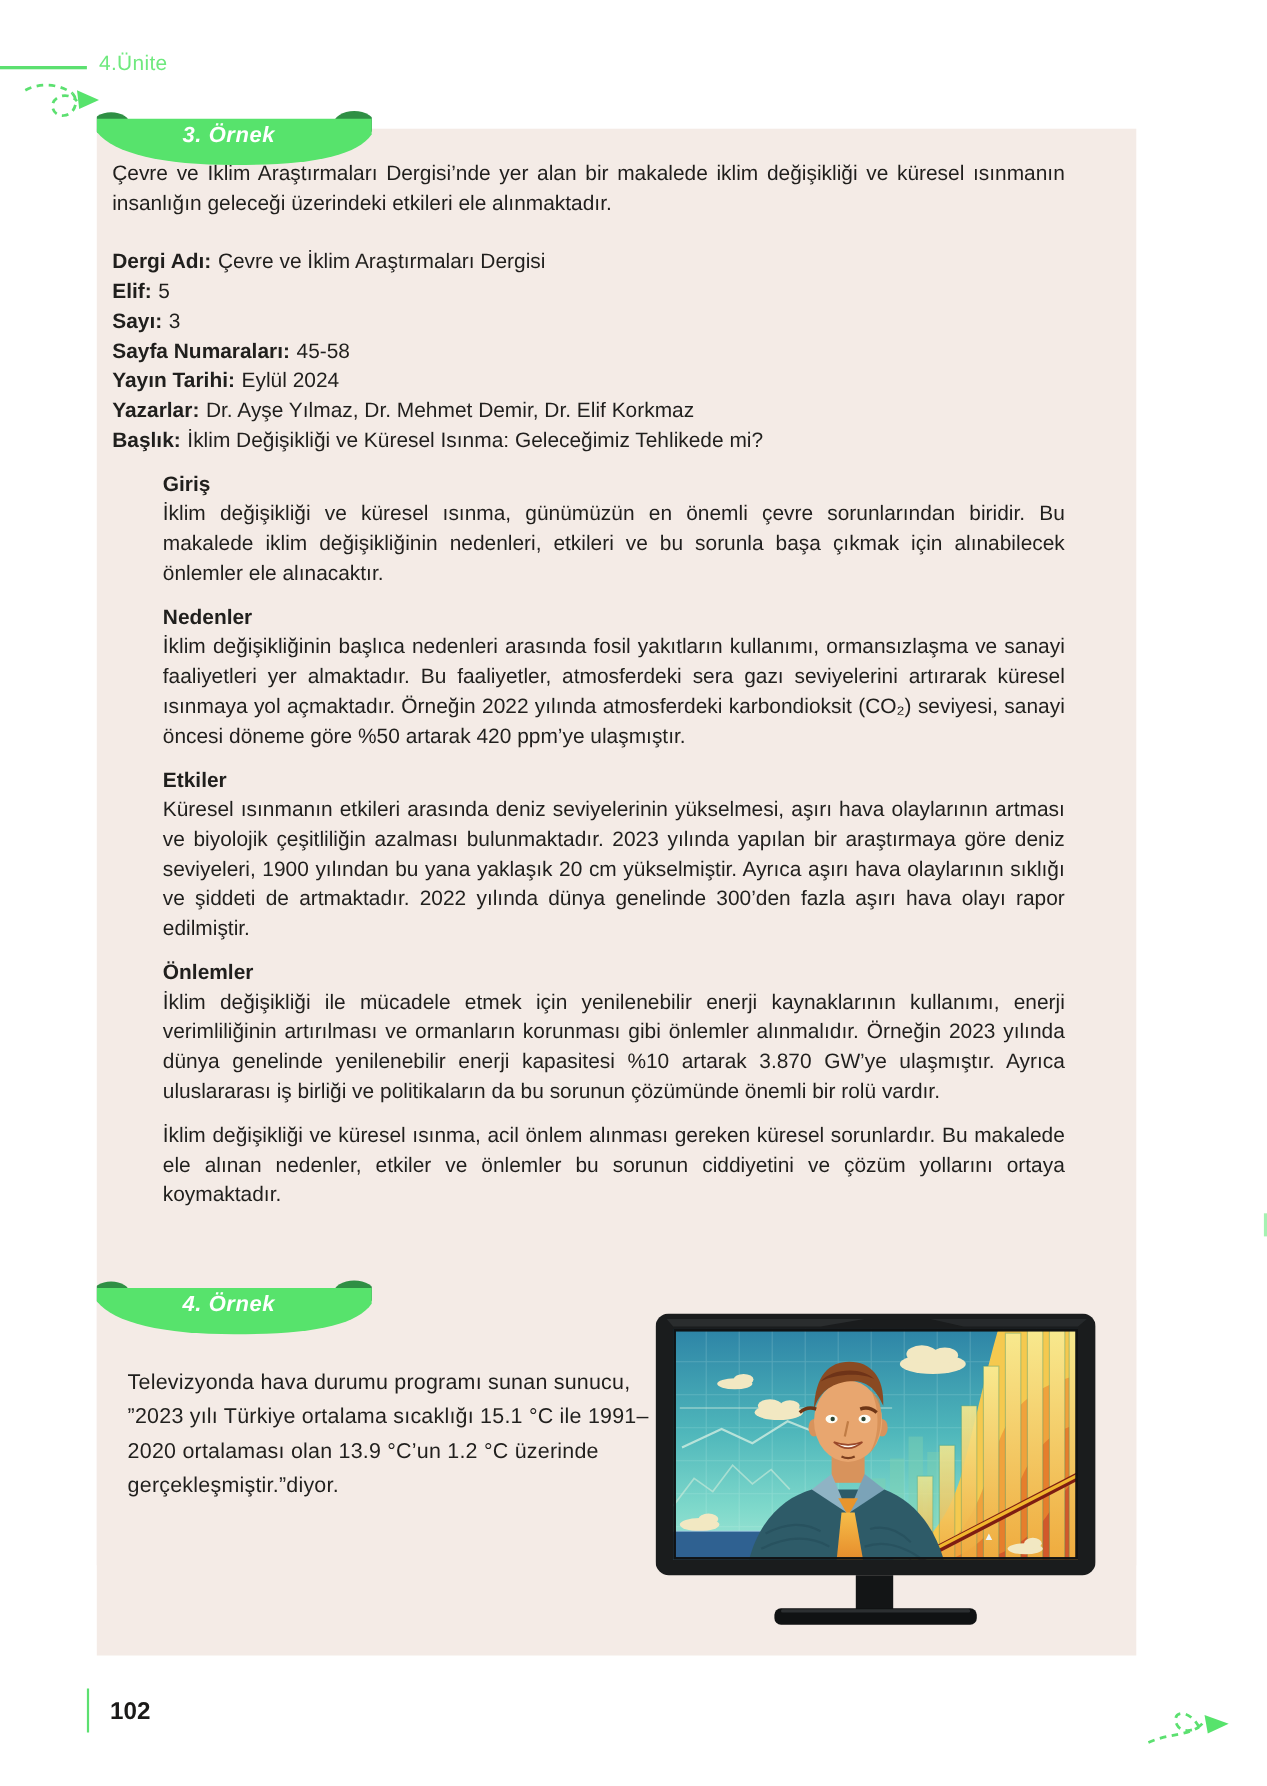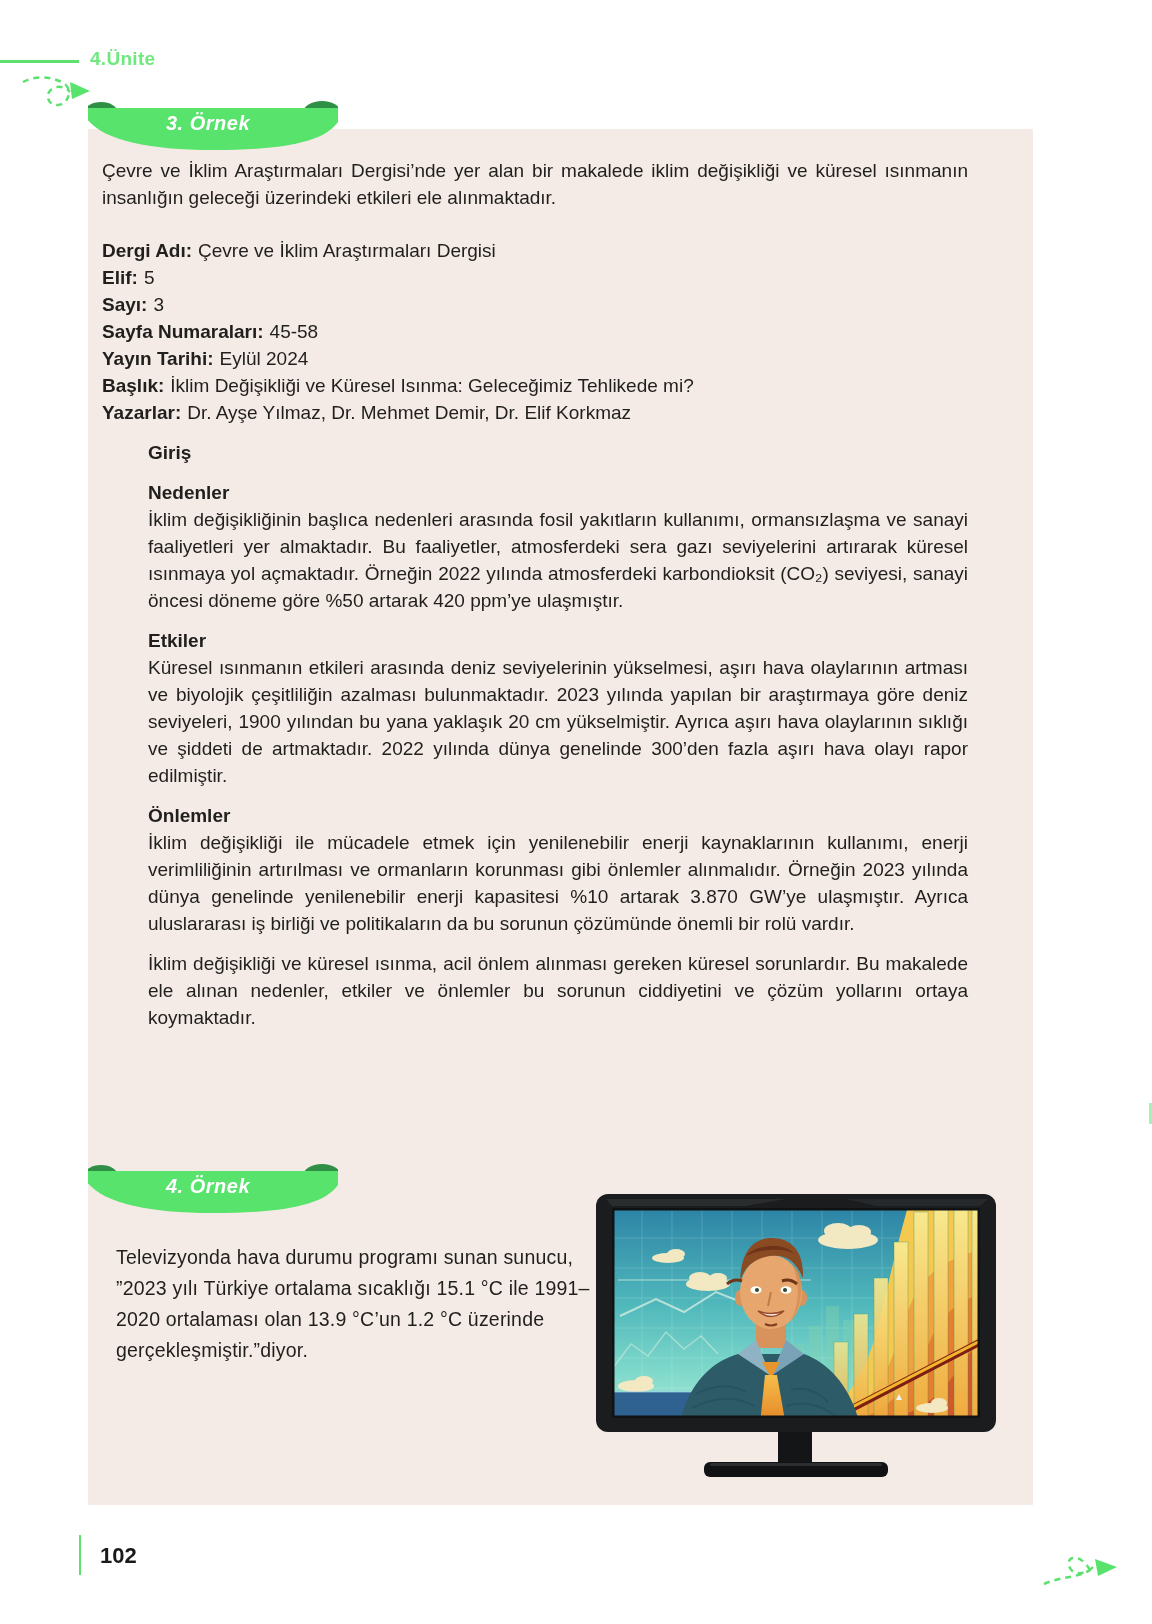--- a/index.html
+++ b/index.html
@@ -2,28 +2,28 @@
 <html><head>
 <meta charset="utf-8">
 <style>
   html,body{margin:0;padding:0;}
   body{
     width:1152px;height:1624px;position:relative;background:#ffffff;
     font-family:"Liberation Sans",sans-serif;color:#201f1d;overflow:hidden;
   }
   
   .unit-line{position:absolute;left:0;top:60px;width:79px;height:3px;background:#5ce070;}
-  .unit-label{position:absolute;left:90px;top:48px;font-size:19px;font-weight:bold;color:#6fe97e;letter-spacing:.3px;}
+  .unit-label{position:absolute;left:90px;top:48px;font-size:19px;font-weight:normal;color:#6fe97e;letter-spacing:.3px;}
   .swirl-top{position:absolute;left:20px;top:72px;}
   .swirl-bottom{position:absolute;left:1040px;top:1538px;}
   .right-tick{position:absolute;left:1149px;top:1103px;width:3px;height:21px;background:#a5f2b2;}
 
   
   .ex-box{position:absolute;left:88px;width:945px;background:#f4ebe6;}
-  #box3{top:129px;height:1306px;}
+  #box3{top:117px;height:1306px;}
   #box4{top:1182px;height:323px;}
 
   .badge{position:absolute;width:250px;height:56px;z-index:3;}
   #badge3{left:88px;top:98px;}
   #badge4{left:88px;top:1161px;}
   .badge svg{position:absolute;left:0;top:0;}
   .badge-label{
     position:absolute;left:0;top:14px;width:240px;text-align:center;
     color:#ffffff;font-weight:bold;font-style:italic;font-size:20px;letter-spacing:.5px;
   }
@@ -80,28 +80,29 @@
     <div class="meta-row">
       <span class="b">Sayı:</span><span>3</span>
     </div>
     <div class="meta-row">
       <span class="b">Sayfa Numaraları:</span><span>45-58</span>
     </div>
     <div class="meta-row">
       <span class="b">Yayın Tarihi:</span><span>Eylül 2024</span>
     </div>
     <div class="meta-row">
+      <span class="b">Yazarlar:</span><span>Dr. Ayşe Yılmaz, Dr. Mehmet Demir, Dr. Elif Korkmaz</span>
+    </div>
+    <div class="meta-row">
       <span class="b">Başlık:</span><span>İklim Değişikliği ve Küresel Isınma: Geleceğimiz Tehlikede mi?</span>
     </div>
-    <div class="meta-row">
-      <span class="b">Yazarlar:</span><span>Dr. Ayşe Yılmaz, Dr. Mehmet Demir, Dr. Elif Korkmaz</span>
-    </div>
 
     <div class="section">
       <div class="sec-h">Giriş</div>
+      <p class="sec-b">İklim değişikliği ve küresel ısınma, günümüzün en önemli çevre sorunlarından biridir. Bu makalede iklim değişikliğinin nedenleri, etkileri ve bu sorunla başa çıkmak için alınabilecek önlemler ele alınacaktır.</p>
     </div>
     <div class="section">
       <div class="sec-h">Nedenler</div>
       <p class="sec-b">İklim değişikliğinin başlıca nedenleri arasında fosil yakıtların kullanımı, ormansızlaşma ve sanayi faaliyetleri yer almaktadır. Bu faaliyetler, atmosferdeki sera gazı seviyelerini artırarak küresel ısınmaya yol açmaktadır. Örneğin 2022 yılında atmosferdeki karbondioksit (CO₂) seviyesi, sanayi öncesi döneme göre %50 artarak 420 ppm’ye ulaşmıştır.</p>
     </div>
     <div class="section">
       <div class="sec-h">Etkiler</div>
       <p class="sec-b">Küresel ısınmanın etkileri arasında deniz seviyelerinin yükselmesi, aşırı hava olaylarının artması ve biyolojik çeşitliliğin azalması bulunmaktadır. 2023 yılında yapılan bir araştırmaya göre deniz seviyeleri, 1900 yılından bu yana yaklaşık 20 cm yükselmiştir. Ayrıca aşırı hava olaylarının sıklığı ve şiddeti de artmaktadır. 2022 yılında dünya genelinde 300’den fazla aşırı hava olayı rapor edilmiştir.</p>
     </div>
     <div class="section">

